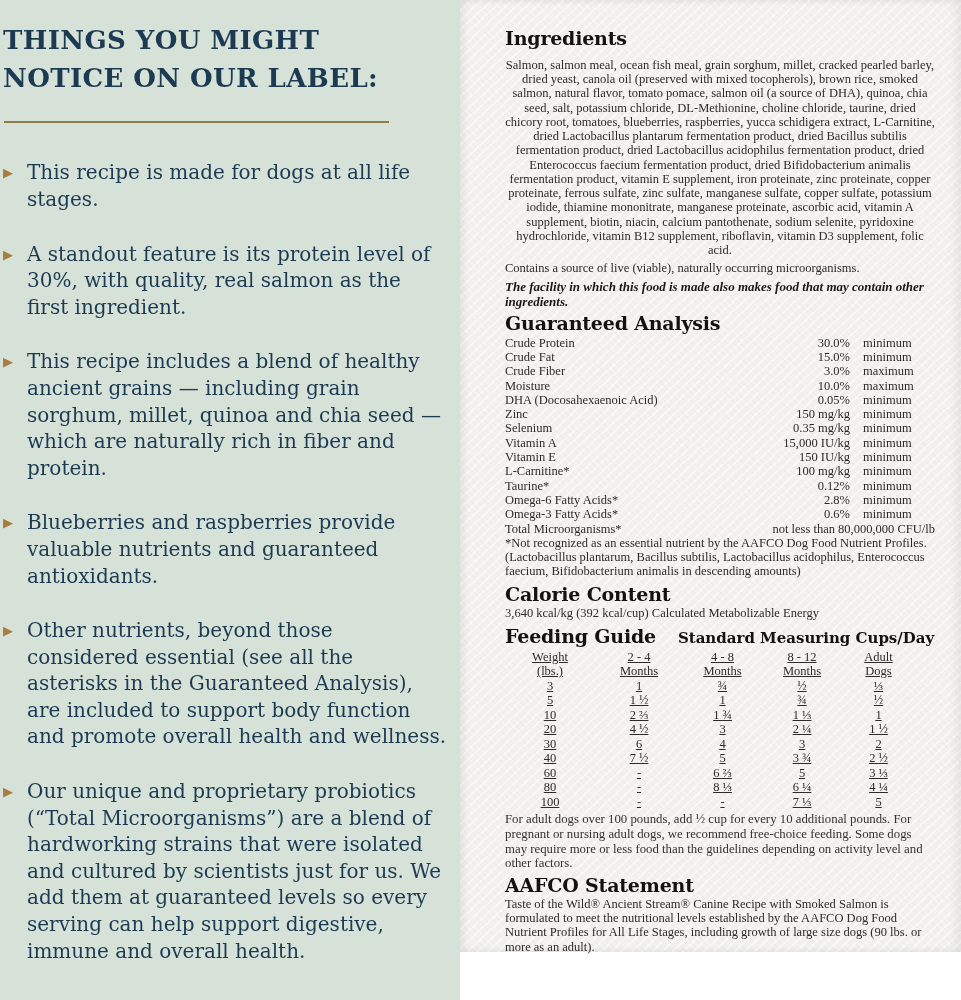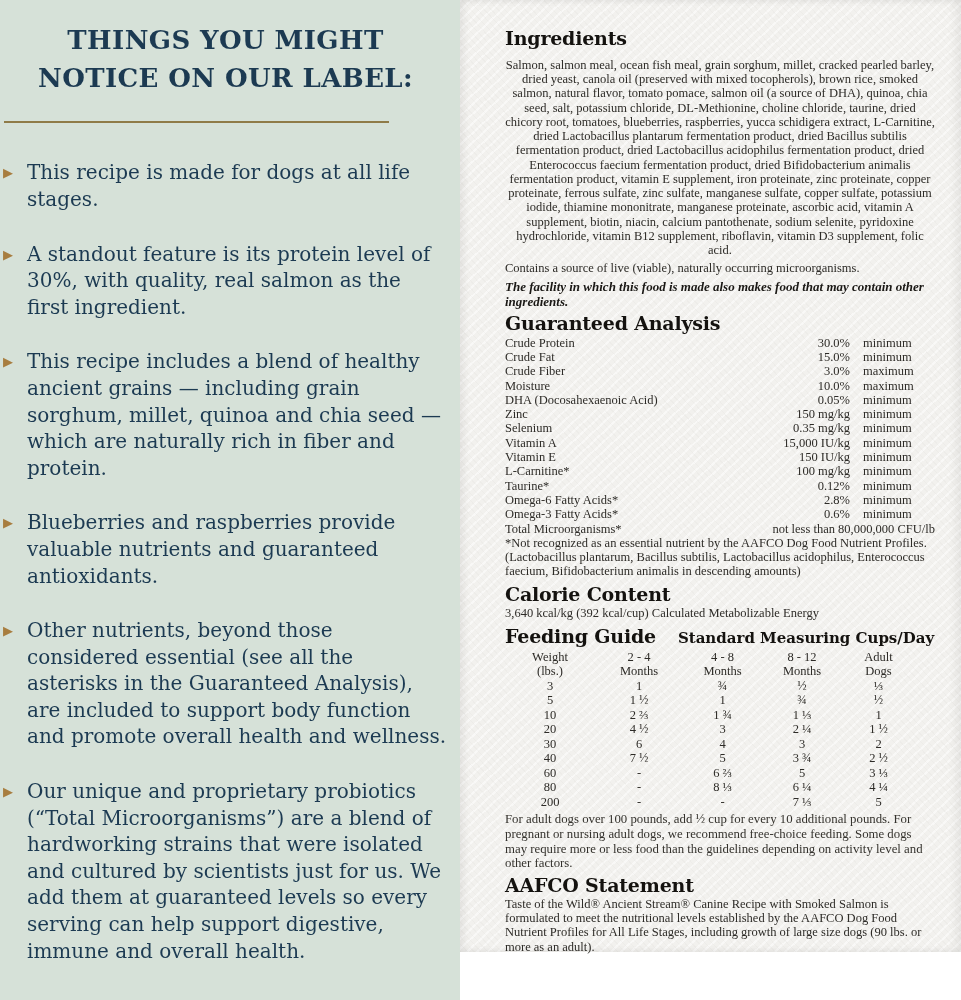--- a/index.html
+++ b/index.html
@@ -10,21 +10,21 @@
 
   
   .left-panel {
     width:460px; height:1000px; flex:0 0 460px;
     background:#d6e1d8; color:#1c3a52;
     padding:22px 12px 0 3px;
   }
   .left-title {
     font-family:"DejaVu Serif", serif;
     font-weight:bold; font-size:26px; line-height:1.45;
-    letter-spacing:0.4px; color:#1c3a52;text-align:center;
+    letter-spacing:0.4px; color:#1c3a52;
   }
   .left-title span { display:block; }
   .divider {
     width:385px; height:2px; background:#8f7b48;
     margin:24px 0 0 1px;
   }
   .bullet-list { list-style:none; margin-top:36px; }
   .bullet-item {
     display:flex; align-items:flex-start;
     margin-bottom:28px;
@@ -71,21 +71,21 @@
   
   .calorie-section { margin-top:5px; }
 
   
   .fg-section { margin-top:6px; }
   .fg-head-row { display:flex; align-items:baseline; }
   .fg-subheading {
     font-family:"DejaVu Serif", serif; font-weight:bold;
     font-size:15px; margin-left:22px; color:#14120f;
   }
-  .fg-grid { width:416px; margin-top:2px; }
+  .fg-grid { width:416px; margin-top:2px;text-decoration:underline; }
   .fg-cols { display:grid; grid-template-columns:90px 88px 79px 80px 73px; }
   .fg-cell { text-align:center; font-size:12.5px; line-height:1.16; }
   .fg-note {
     margin-top:3px; font-size:12.8px;
     line-height:1.15; color:#34322d;
   }
 
   
   .aafco-section { margin-top:4px; }
 </style>
@@ -328,21 +328,21 @@
 
             <div class="fg-cols">
               <span class="fg-cell">80</span>
               <span class="fg-cell">-</span>
               <span class="fg-cell">8 ⅓</span>
               <span class="fg-cell">6 ¼</span>
               <span class="fg-cell">4 ¼</span>
             </div>
 
             <div class="fg-cols">
-              <span class="fg-cell">200</span>
+              <span class="fg-cell">100</span>
               <span class="fg-cell">-</span>
               <span class="fg-cell">-</span>
               <span class="fg-cell">7 ⅓</span>
               <span class="fg-cell">5</span>
             </div>
           </div>
       </div>
       <p class="fg-note">For adult dogs over 100 pounds, add ½ cup for every 10 additional pounds. For pregnant or nursing adult dogs, we recommend free-choice feeding. Some dogs may require more or less food than the guidelines depending on activity level and other factors.</p>
     </section>
 

